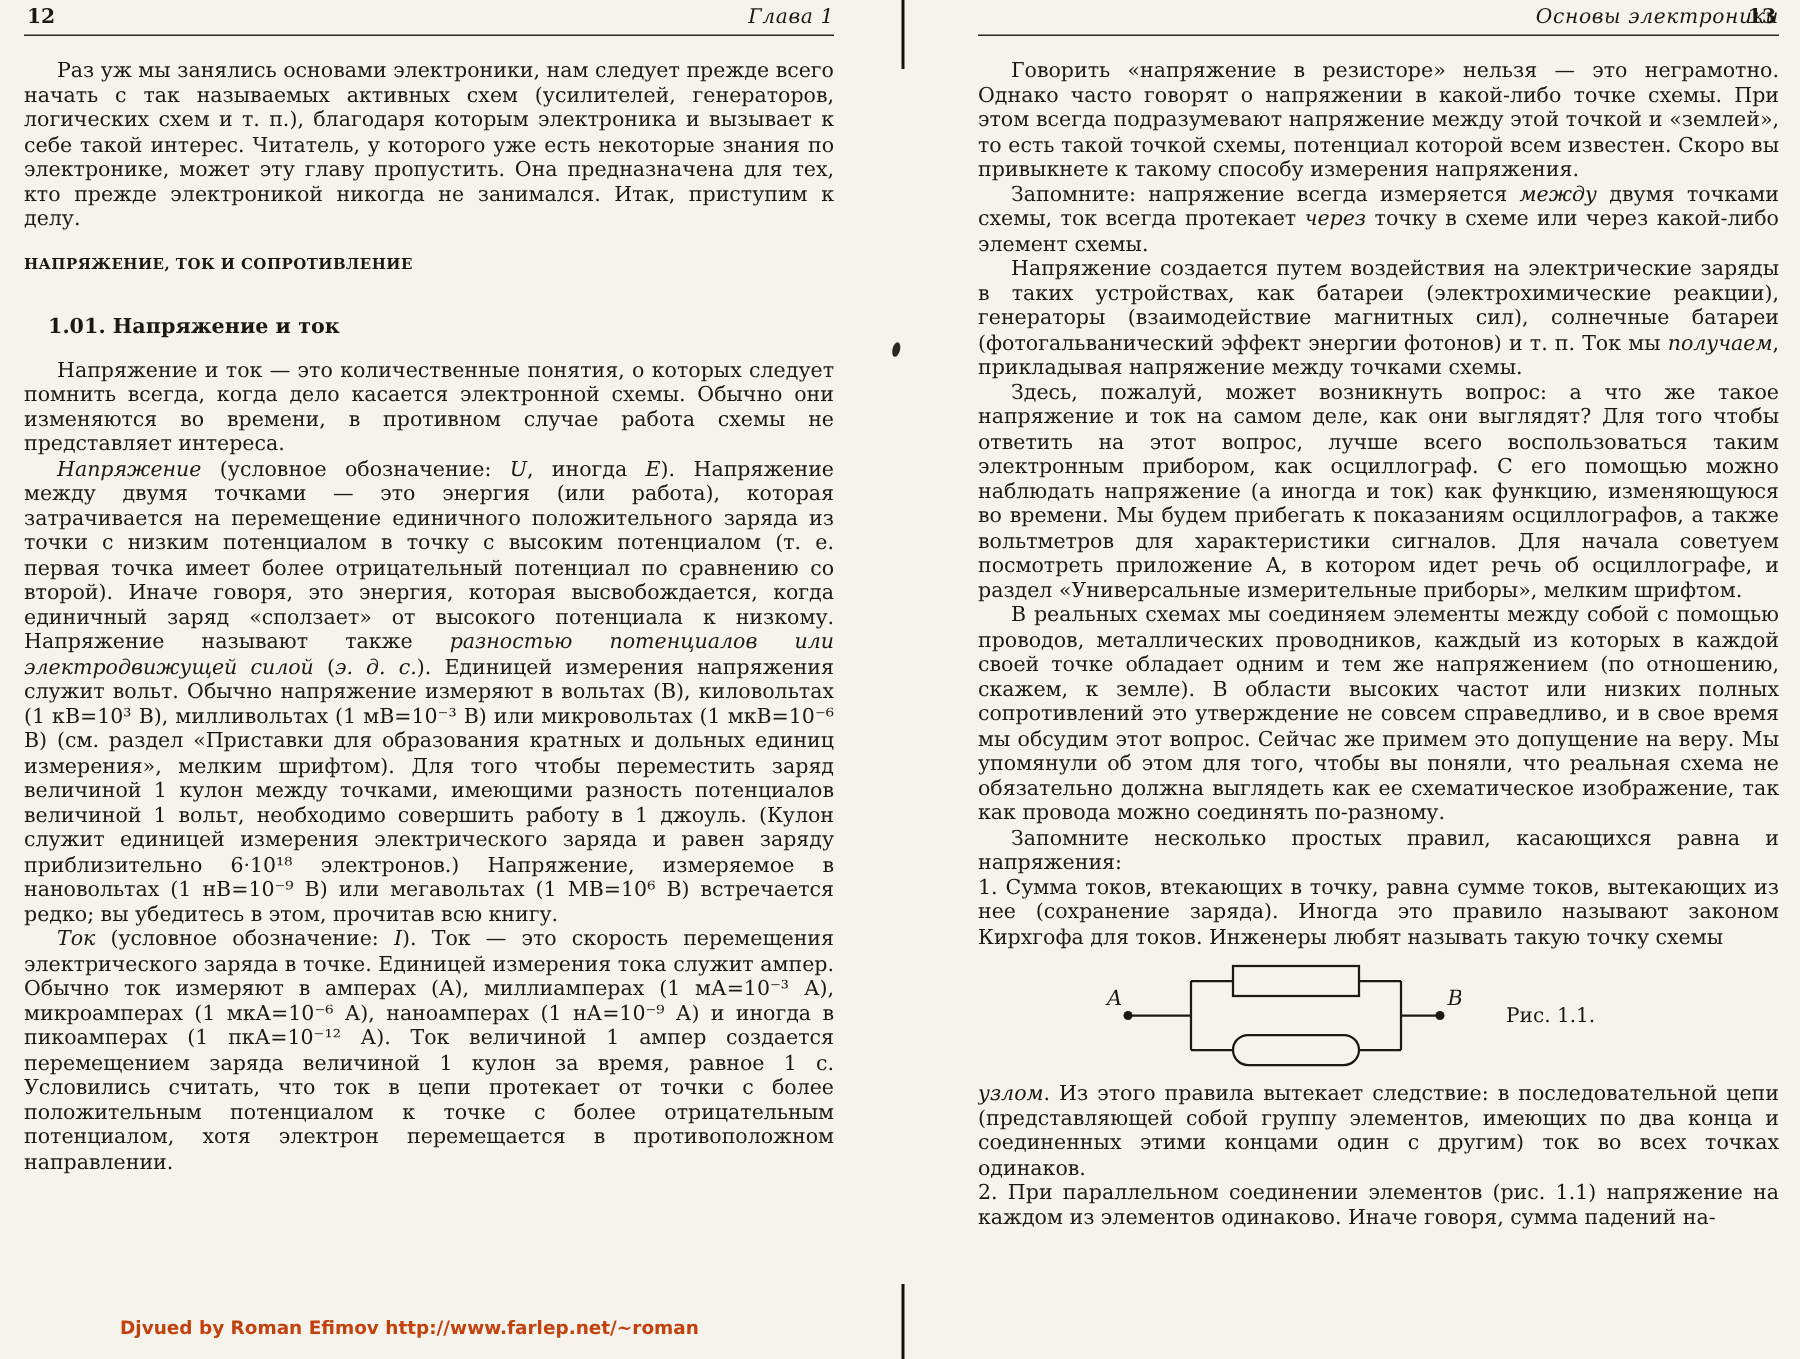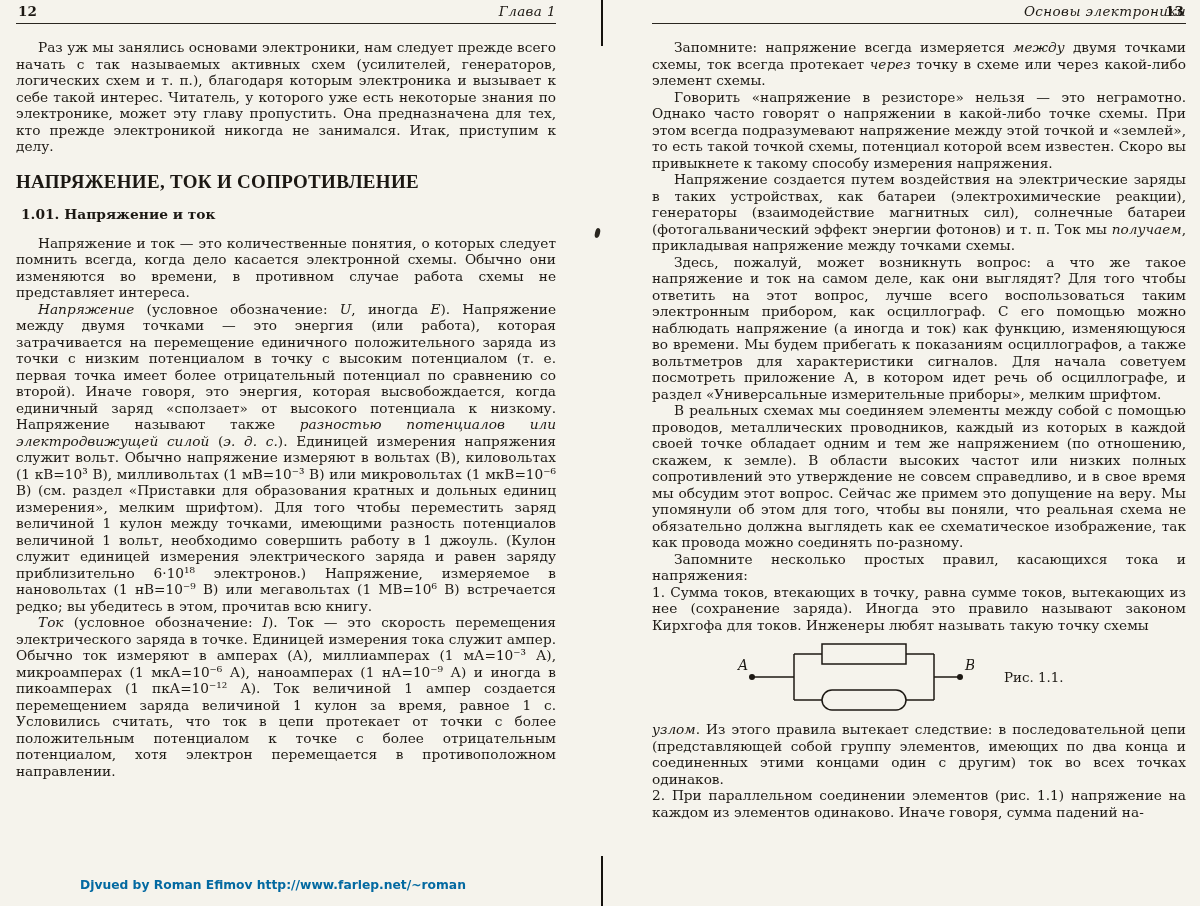--- a/index.html
+++ b/index.html
@@ -19,31 +19,31 @@
   .page-num { position:absolute; top:3px; font-weight:bold; font-size:13.5px; }
   .page.left  .page-num { left:2px; }
   .page.right .page-num { right:2px; }
   .running-title { position:absolute; top:3px; left:0; right:0; text-align:right; font-style:italic; font-size:13.5px; letter-spacing:0.4px; }
 
   .para { font-size:13.7px; line-height:16.5px; text-align:justify; }
   .para.indent { text-indent:22px; }
   .it { font-style:italic; }
   .bi { font-weight:normal; font-style:italic; }
 
-  .section-heading   { font-size:19px; font-weight:bold; margin:16px 0 13px; letter-spacing:0.3px;font-family:Liberation Serif, serif; }
-  .subsection-heading{ font-size:13.8px; font-weight:bold; margin:0 5px 13px; }
+  .section-heading   { font-size:10px; font-weight:bold; margin:16px 0 28px; letter-spacing:0.3px; }
+  .subsection-heading{ font-size:13.8px; font-weight:bold; margin:0 16px 13px; }
 
   .figure-row { display:flex; align-items:center; gap:30px; margin:6px 0 6px 84px; }
   .figure-caption { font-size:13.4px; white-space:nowrap; }
   .circuit-svg { display:block; }
 
   .footer-credit {
     position:absolute; left:80px; top:878px;
     font-family:"DejaVu Sans","Liberation Sans",sans-serif;
-    font-weight:bold; font-size:12.3px; color:#0369a1;
+    font-weight:bold; font-size:12.3px; color:#c2410c;
   }
 
   .fold-line { position:absolute; left:601px; width:2px; background:#15120e; }
   .fold-top { top:0; height:46px; }
   .fold-bottom { top:856px; height:50px; }
   .ink-mark { position:absolute; left:595px; top:228px; width:5px; height:10px; background:#2a2620; border-radius:50% 50% 50% 50%; transform:rotate(14deg); }
 </style>
 </head>
 <body>
 
@@ -71,26 +71,26 @@
     </div>
 </div>
 
 <div class="page right">
   <div class="page-header">
     <span class="running-title">Основы электроники</span>
     <span class="page-num">13</span>
   </div>
 
   <div>
+      <p class="para indent"><span>Говорить «напряжение в резисторе» нельзя — это неграмотно. Однако часто говорят о напряжении в какой-либо точке схемы. При этом всегда подразумевают напряжение между этой точкой и «землей», то есть такой точкой схемы, потенциал которой всем известен. Скоро вы привыкнете к такому способу измерения напряжения.</span></p>
       <p class="para indent"><span>Запомните: напряжение всегда измеряется </span><span class="it">между</span><span> двумя точками схемы, ток всегда протекает </span><span class="it">через</span><span> точку в схеме или через какой-либо элемент схемы.</span></p>
-      <p class="para indent"><span>Говорить «напряжение в резисторе» нельзя — это неграмотно. Однако часто говорят о напряжении в какой-либо точке схемы. При этом всегда подразумевают напряжение между этой точкой и «землей», то есть такой точкой схемы, потенциал которой всем известен. Скоро вы привыкнете к такому способу измерения напряжения.</span></p>
       <p class="para indent"><span>Напряжение создается путем воздействия на электрические заряды в таких устройствах, как батареи (электрохимические реакции), генераторы (взаимодействие магнитных сил), солнечные батареи (фотогальванический эффект энергии фотонов) и т. п. Ток мы </span><span class="it">получаем</span><span>, прикладывая напряжение между точками схемы.</span></p>
       <p class="para indent"><span>Здесь, пожалуй, может возникнуть вопрос: а что же такое напряжение и ток на самом деле, как они выглядят? Для того чтобы ответить на этот вопрос, лучше всего воспользоваться таким электронным прибором, как осциллограф. С его помощью можно наблюдать напряжение (а иногда и ток) как функцию, изменяющуюся во времени. Мы будем прибегать к показаниям осциллографов, а также вольтметров для характеристики сигналов. Для начала советуем посмотреть приложение А, в котором идет речь об осциллографе, и раздел «Универсальные измерительные приборы», мелким шрифтом.</span></p>
       <p class="para indent"><span>В реальных схемах мы соединяем элементы между собой с помощью проводов, металлических проводников, каждый из которых в каждой своей точке обладает одним и тем же напряжением (по отношению, скажем, к земле). В области высоких частот или низких полных сопротивлений это утверждение не совсем справедливо, и в свое время мы обсудим этот вопрос. Сейчас же примем это допущение на веру. Мы упомянули об этом для того, чтобы вы поняли, что реальная схема не обязательно должна выглядеть как ее схематическое изображение, так как провода можно соединять по-разному.</span></p>
-      <p class="para indent"><span>Запомните несколько простых правил, касающихся тока и напряжения:</span></p>
+      <p class="para indent"><span>Запомните несколько простых правил, касающихся равна и напряжения:</span></p>
       <p class="para"><span>1. Сумма токов, втекающих в точку, равна сумме токов, вытекающих из нее (сохранение заряда). Иногда это правило называют законом Кирхгофа для токов. Инженеры любят называть такую точку схемы</span></p>
     </div>
 
   <div class="figure-row">
     <svg class="circuit-svg" width="238" height="76" viewBox="0 0 238 76">
       <g stroke="#1c1813" stroke-width="1.5" fill="none">
         <line x1="16" y1="38" x2="58" y2="38"></line>
         <line x1="58" y1="15" x2="58" y2="61"></line>
         <line x1="58" y1="15" x2="86" y2="15"></line>
         <rect x="86" y="5" width="84" height="20"></rect>

